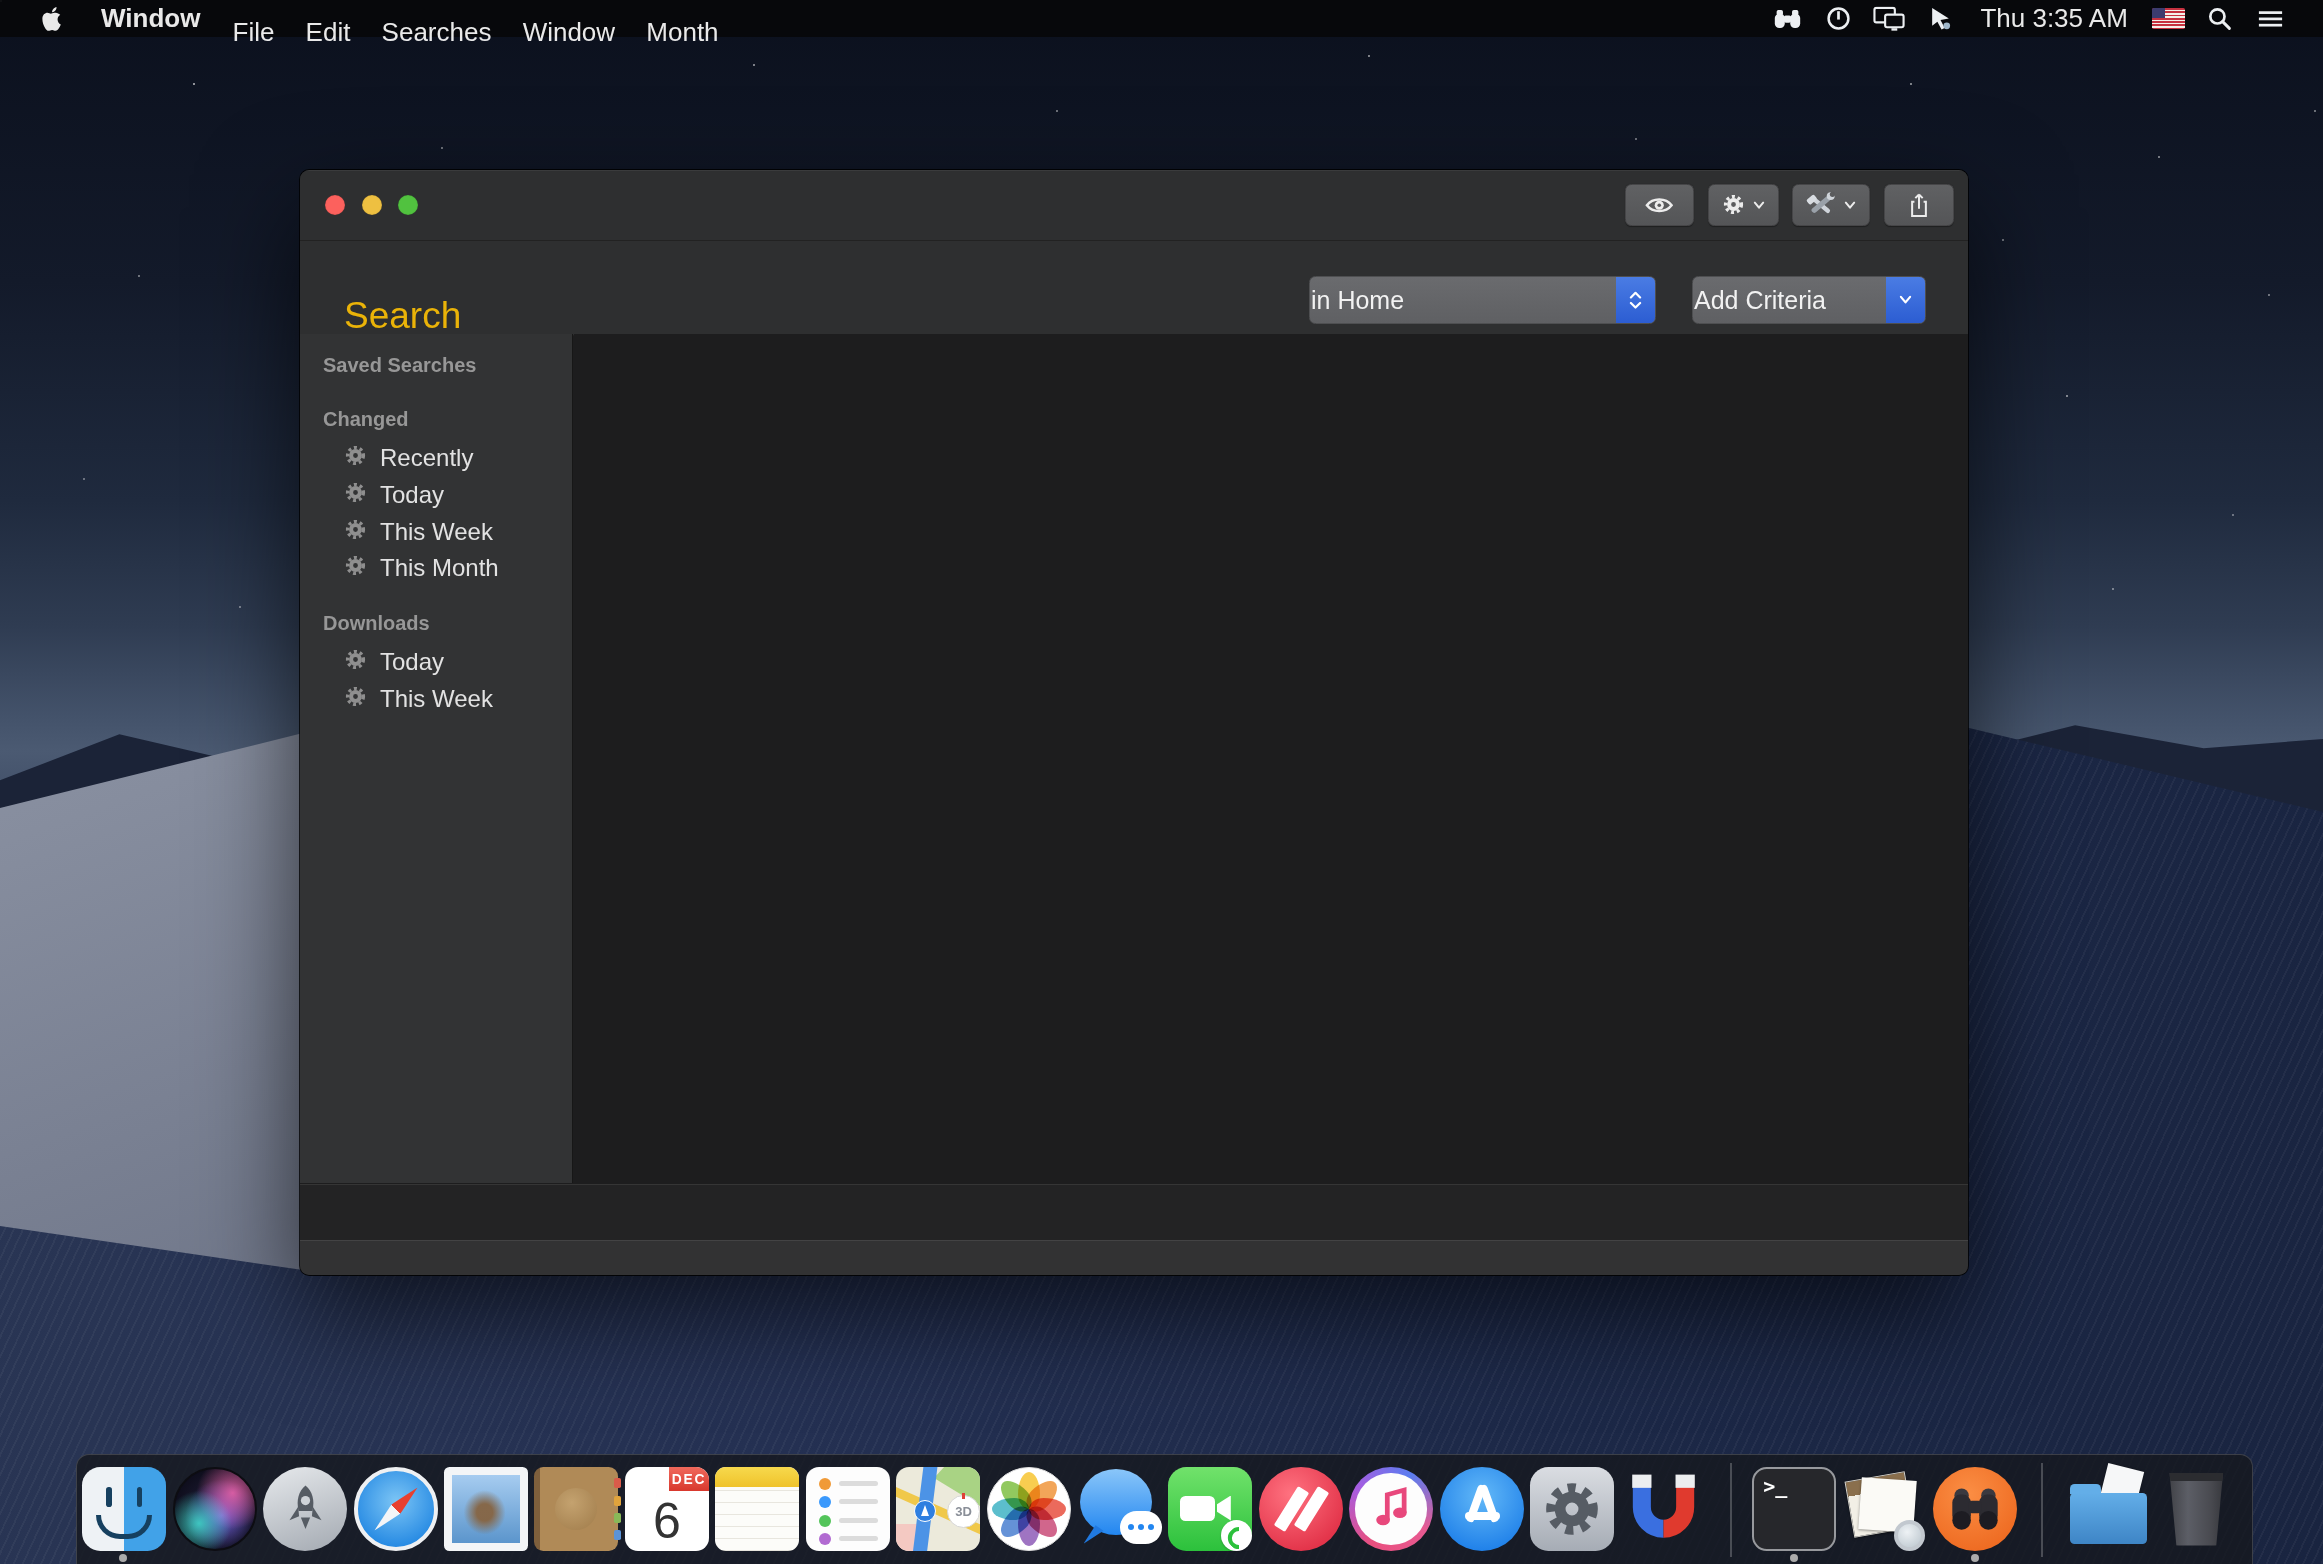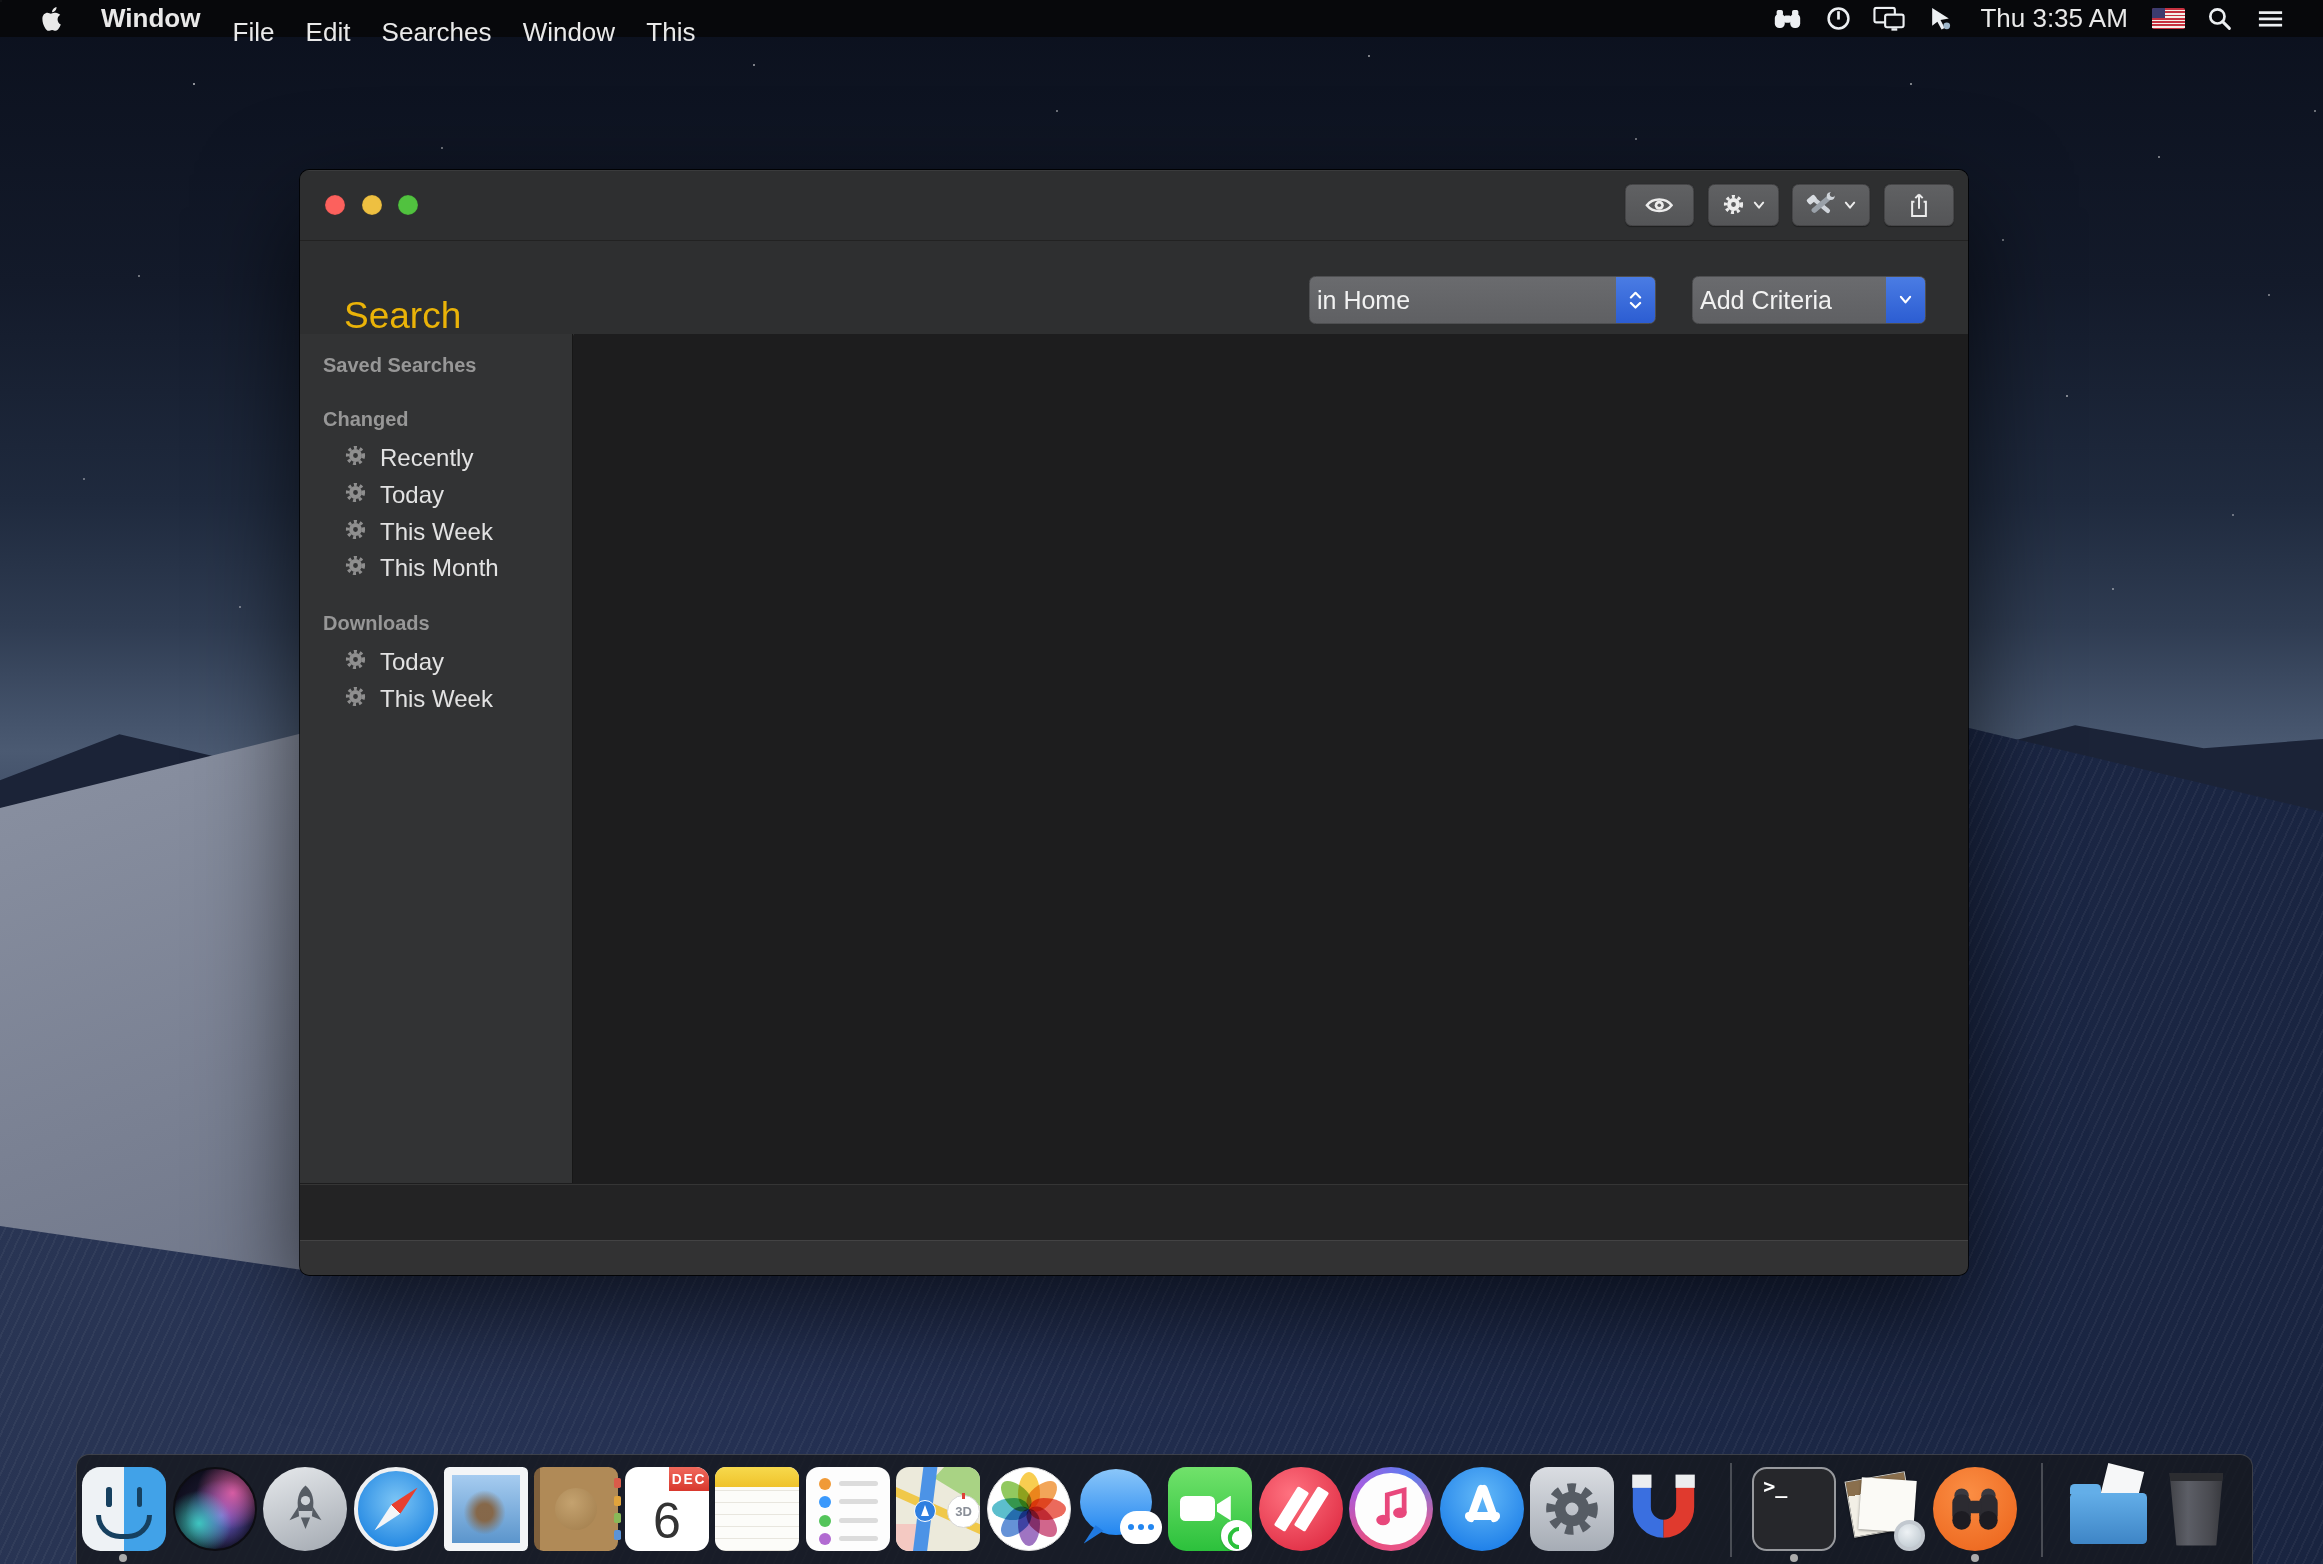--- a/index.html
+++ b/index.html
@@ -52,21 +52,21 @@
     border-bottom:0.9px solid #222;box-shadow:inset 0 0.9px 0 rgba(255,255,255,.06);}
   .tl{position:absolute;top:25px;width:20px;height:20px;border-radius:50%;box-shadow:inset 0 0 0.9px rgba(0,0,0,.4);}
   .tl.red{left:25px;}  .tl.yellow{left:62px;}  .tl.green{left:98px;}
   .tbtn{position:absolute;top:13.8px;height:42px;border-radius:6.4px;
     background:linear-gradient(#606163,#545557);border:0.9px solid #464648;box-sizing:border-box;
     display:flex;align-items:center;justify-content:center;gap:7.3px;color:#ececec;box-shadow:0 0.9px 0.9px rgba(0,0,0,.35);}
   .header{position:absolute;left:0;top:71px;right:0;height:94px;background:#2e2f30;border-bottom:0.9px solid #232323;}
   .wtitle{position:absolute;left:44px;top:26px;font-size:37px;color:#eab308;margin-top:28px;}
   .popup{position:absolute;top:35px;height:48px;border-radius:6.4px;background:linear-gradient(#6a6b6e,#5f6063);
     border:0.9px solid #4e4f51;box-sizing:border-box;display:flex;align-items:center;
-    color:#f2f2f2;font-size:25px;padding-left:7px;}
+    color:#f2f2f2;font-size:25px;padding-left:1px;}
   .pcap{position:absolute;right:0;top:0;bottom:0;width:39px;border-radius:0 5.5px 5.5px 0;
     background:linear-gradient(#4a7ce4,#2c5dd2);display:flex;align-items:center;justify-content:center;color:#fff;}
   .sidebar{position:absolute;left:0;top:164px;width:272px;height:849px;background:#323334;border-right:1.8px solid #171717;}
   .content{position:absolute;left:274px;top:164px;right:0;height:849px;background:#1d1d1e;}
   .ssec{position:absolute;left:23px;font-size:20px;font-weight:700;color:#979797;}
   .srow{position:absolute;left:0;width:272px;height:37px;display:flex;align-items:flex-start;}
   .srow .gear{width:23px;height:23px;margin-left:44px;color:#8f8f8f;flex:none;}
   .srow .slabel{margin-left:13px;font-size:24px;color:#e2e2e2;white-space:nowrap;}
   .band-dark{position:absolute;left:0;right:0;top:1014px;height:55px;background:#232324;border-top:0.9px solid #353535;}
   .band-light{position:absolute;left:0;right:0;top:1070px;height:35px;background:#323233;border-top:0.9px solid #434344;}
@@ -283,21 +283,21 @@
         <svg width="22" height="26" viewBox="0 0 24 28" style="color:#e9e9e9">
             <use href="#sym-apple"></use>
           </svg>
       </div>
       <div class="mb-app">Window</div>
       <div class="mb-menus">
         <div class="mb-menu">File</div>
         <div class="mb-menu">Edit</div>
         <div class="mb-menu">Searches</div>
         <div class="mb-menu">Window</div>
-        <div class="mb-menu">This</div>
+        <div class="mb-menu">Month</div>
       </div>
     </div>
     <div class="mb-right">
       <div class="mb-ic">
         <svg width="29" height="22" viewBox="0 0 32 24">
             <use href="#sym-binoc"></use>
           </svg>
       </div>
       <div class="mb-ic">
         <svg width="25" height="25" viewBox="0 0 24 24">

